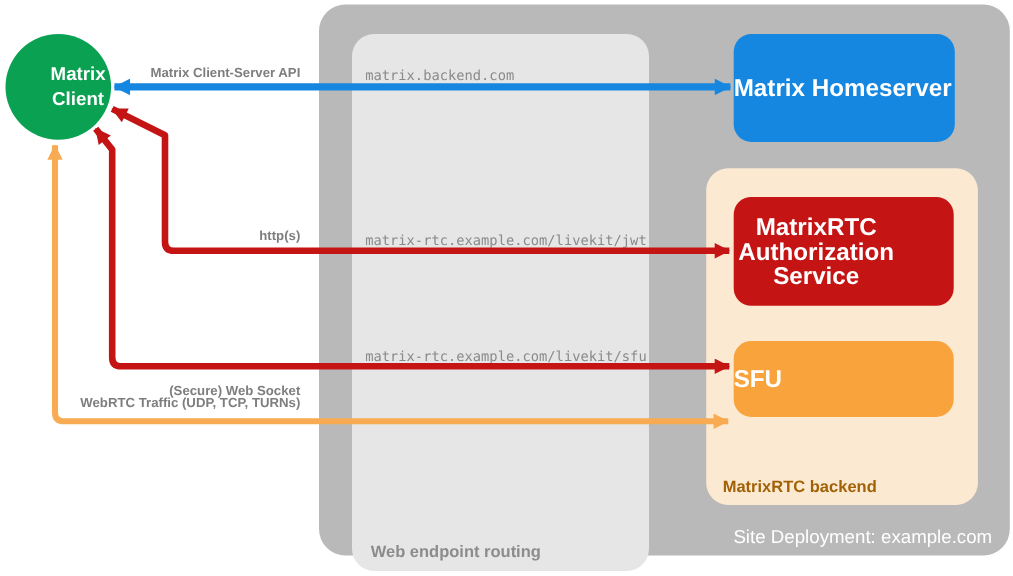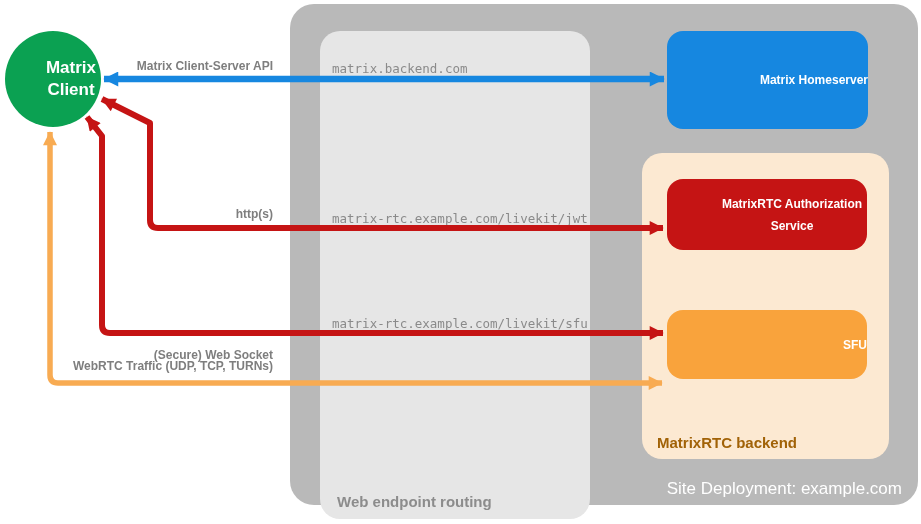--- a/index.html
+++ b/index.html
@@ -27,26 +27,26 @@
   .backend {
     position: absolute; left: 642px; top: 153px; width: 247px; height: 306px;
     background: #fce9d2; border-radius: 20px;
   }
   .backend-label {
     position: absolute; left: 15px; bottom: 8px;
     color: #a16207; font-weight: bold; font-size: 15px; white-space: nowrap;
   }
   
   .node {
-    position: absolute; display: flex; align-items: center; justify-content: flex-end;
-    color: #ffffff; font-weight: bold; font-size: 12px; text-align: center;
+    position: absolute; display: flex; align-items: center; justify-content: flex-start;
+    color: #ffffff; font-weight: bold; font-size: 22px; text-align: center;
     border-radius: 16px; line-height: 22px;
   }
   .homeserver { left: 667px; top: 31px;  width: 201px; height: 98px; background: #1687e0; }
-  .auth       { left: 667px; top: 179px; width: 200px; height: 71px; background: #c51414; }
+  .auth       { left: 667px; top: 179px; width: 200px; height: 99px; background: #c51414; }
   .auth span  { max-width: 150px; }
   .sfu        { left: 667px; top: 310px; width: 200px; height: 69px; background: #f9a33c; }
   .client {
     position: absolute; left: 5px; top: 31px; width: 96px; height: 96px;
     border-radius: 50%; background: #0ba152;
     display: flex; align-items: center; justify-content: center;
     color: #ffffff; font-weight: bold; font-size: 17px; text-align: center; line-height: 22px;
   }
   .client span { white-space: pre-line; margin-left: 36px; }
   

